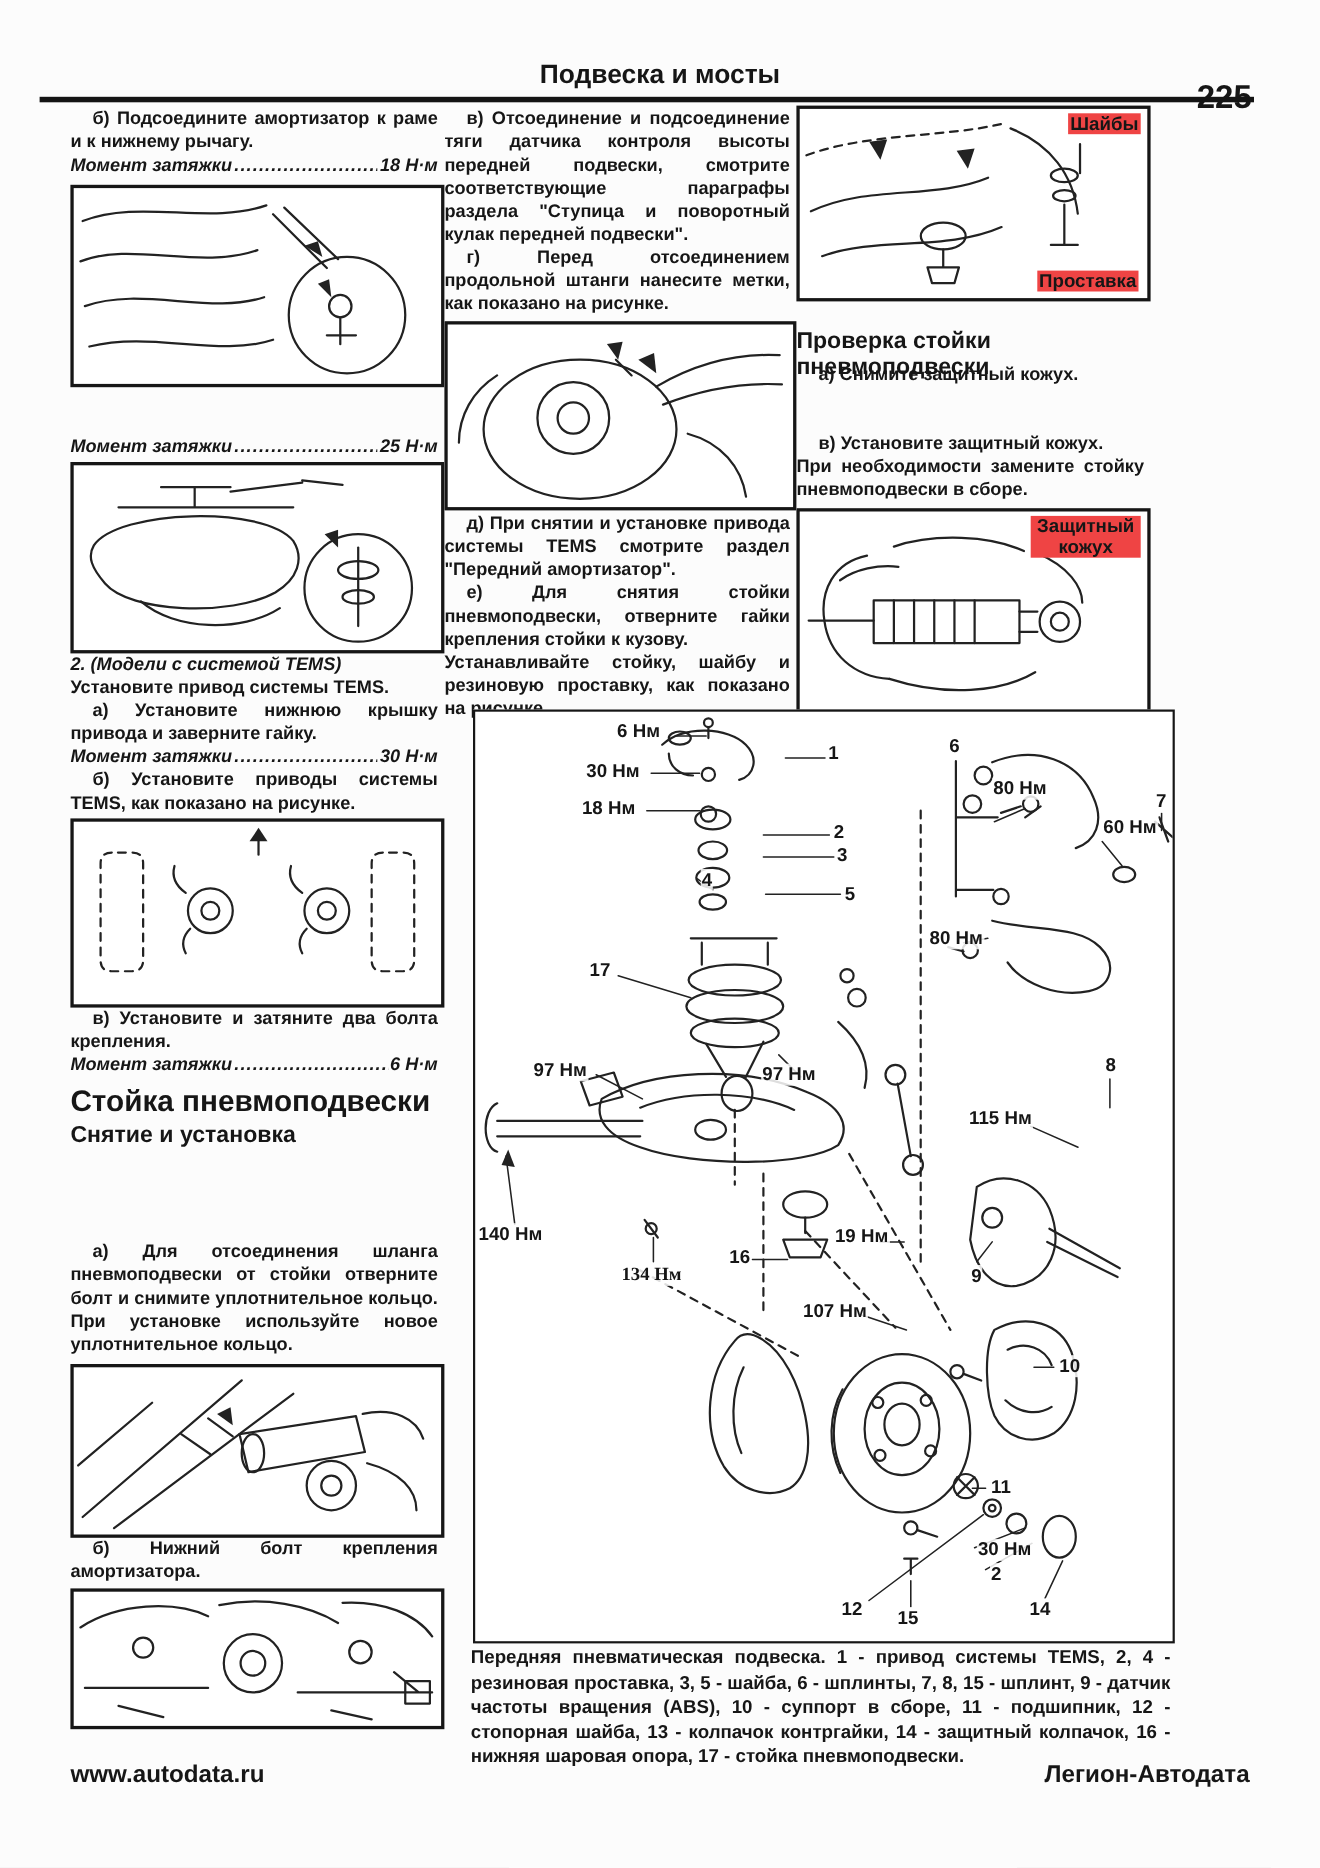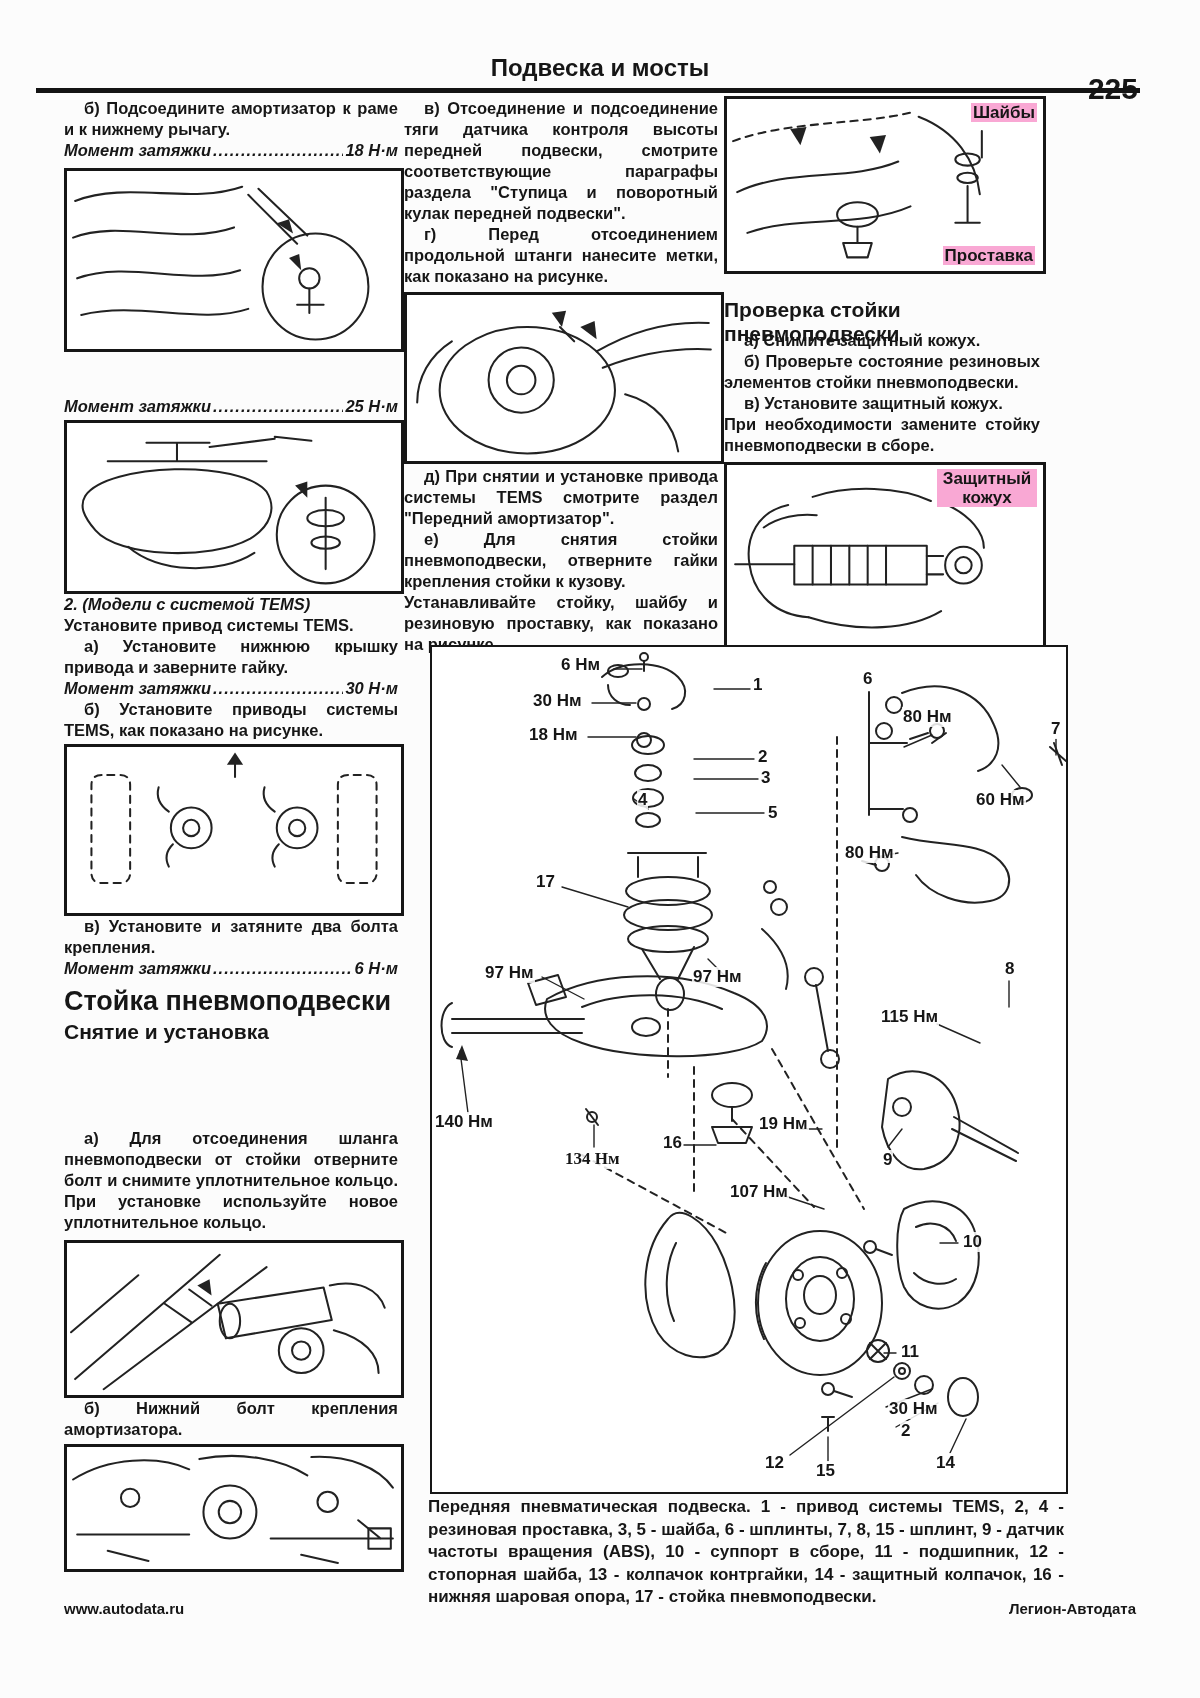--- a/index.html
+++ b/index.html
@@ -20,26 +20,26 @@
   .h-big{font-size:27px;font-weight:bold;line-height:30px;margin:0;}
   .h-mid{font-size:21px;font-weight:bold;line-height:24px;margin:0;}
   
   .fig{position:absolute;border:3px solid #161616;background:#fff;}
   .fig svg{display:block;width:100%;height:100%;}
   .s{fill:none;stroke:#222;stroke-width:2;stroke-linecap:round;stroke-linejoin:round;}
   .st{stroke-width:1.4;}
   .sd{stroke-dasharray:7 6;}
   .fl{fill:#222;stroke:none;}
   .figlabel{position:absolute;font-size:17px;font-weight:bold;line-height:19px;
-            background:#f9a8d4;padding:0 2px;}
+            background:#ef4444;padding:0 2px;}
   
   .dlabel{position:absolute;font-size:17px;font-weight:bold;white-space:nowrap;
           background:rgba(255,255,255,.85);padding:0 1px;}
   .caption{font-size:17px;line-height:22.5px;font-weight:bold;text-align:justify;margin:0;}
-  .footer{font-size:15px;font-weight:bold;}
+  .footer{font-size:22px;font-weight:bold;}
 </style>
 </head>
 <body>
 
 <div class="page">
 
   <div class="abs hdr-title">Подвеска и мосты</div>
   <div class="abs hdr-num">225</div>
   <div class="abs hdr-rule"></div>
 
@@ -176,21 +176,20 @@
       <path class="fl" d="M62,28 l10,16 6,-18 z"></path>
       <path class="fl" d="M140,36 l10,16 6,-18 z"></path>
       <path class="s" d="M250,30 V56"></path>
     </svg>
     <span class="figlabel" style="right:6px;top:4px;">Шайбы</span>
     <span class="figlabel" style="right:8px;bottom:6px;">Проставка</span>
   </div>
 
   <h3 class="abs h-mid" style="left:724px;top:278px;width:316px;margin-top:20px;">Проверка стойки пневмоподвески</h3>
   <p class="abs body ind" style="left:724px;top:330px;width:316px;">а) Снимите защитный кожух.</p>
-  <p class="abs body ind" style="left:724px;top:351px;width:316px;">б) Проверьте состояние резиновых элементов стойки пневмоподвески.</p>
   <p class="abs body ind" style="left:724px;top:393px;width:316px;">в) Установите защитный кожух.</p>
   <p class="abs body" style="left:724px;top:414px;width:316px;">При необходимости замените стойку пневмоподвески в сборе.</p>
 
   <div class="fig" style="left:724px;top:462px;width:316px;height:180px;">
     <svg viewBox="0 0 310 174">
       <path class="s" d="M60,38 C30,44 18,70 22,96 C26,126 48,146 80,148 M84,30 C120,18 170,20 200,34"></path>
       <path class="s" d="M8,96 H66"></path>
       <path class="s" d="M66,78 h130 v38 h-130 z"></path>
       <path class="s" d="M84,78 v38 M102,78 v38 M120,78 v38 M138,78 v38 M156,78 v38"></path>
       <circle class="s" cx="232" cy="97" r="18"></circle>
@@ -296,21 +295,21 @@
         <span class="dlabel" style="left: 320px; top: 28px;">1</span>
         <span class="dlabel" style="left: 100px; top: 44px;">30 Нм</span>
         <span class="dlabel" style="left: 96px; top: 78px;">18 Нм</span>
         <span class="dlabel" style="left: 325px; top: 100px;">2</span>
         <span class="dlabel" style="left: 328px; top: 121px;">3</span>
         <span class="dlabel" style="left: 205px; top: 143px;">4</span>
         <span class="dlabel" style="left: 335px; top: 156px;">5</span>
         <span class="dlabel" style="left: 430px; top: 22px;">6</span>
         <span class="dlabel" style="left: 470px; top: 60px;">80 Нм</span>
         <span class="dlabel" style="left: 618px; top: 72px;">7</span>
-        <span class="dlabel" style="left: 543px; top: 95px; margin-top: 48px;">60 Нм</span>
+        <span class="dlabel" style="left: 570px; top: 95px;">60 Нм</span>
         <span class="dlabel" style="left: 412px; top: 196px;">80 Нм</span>
         <span class="dlabel" style="left: 103px; top: 225px;">17</span>
         <span class="dlabel" style="left: 52px; top: 316px;">97 Нм</span>
         <span class="dlabel" style="left: 260px; top: 320px;">97 Нм</span>
         <span class="dlabel" style="left: 572px; top: 312px;">8</span>
         <span class="dlabel" style="left: 448px; top: 360px;">115 Нм</span>
         <span class="dlabel" style="left: 2px; top: 465px;">140 Нм</span>
         <span class="dlabel" style="left: 326px; top: 467px;">19 Нм</span>
         <span class="dlabel" style="left: 230px; top: 486px;">16</span>
         <span class="dlabel" style="left: 132px; top: 502px; font-family: Liberation Serif, serif;">134 Нм</span>

